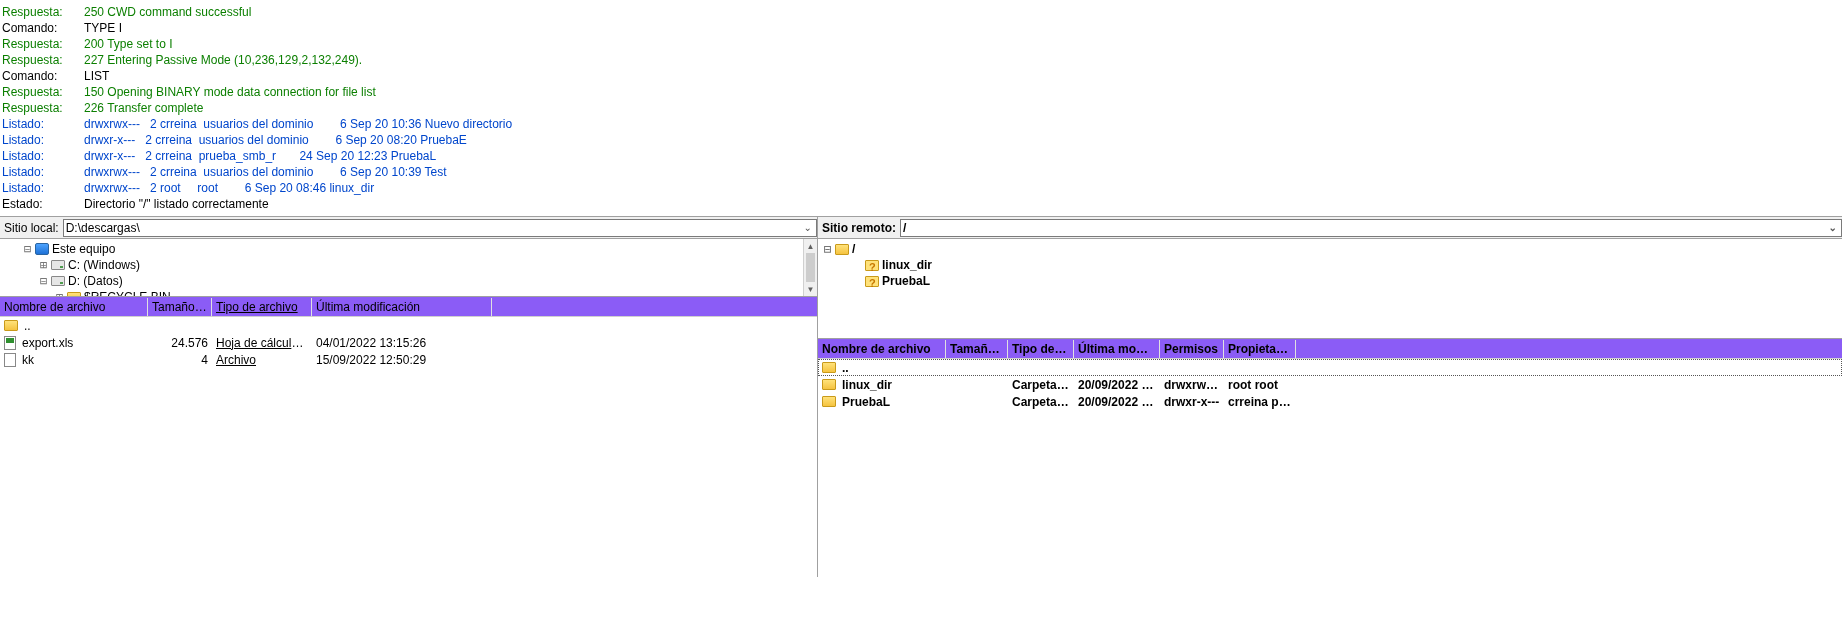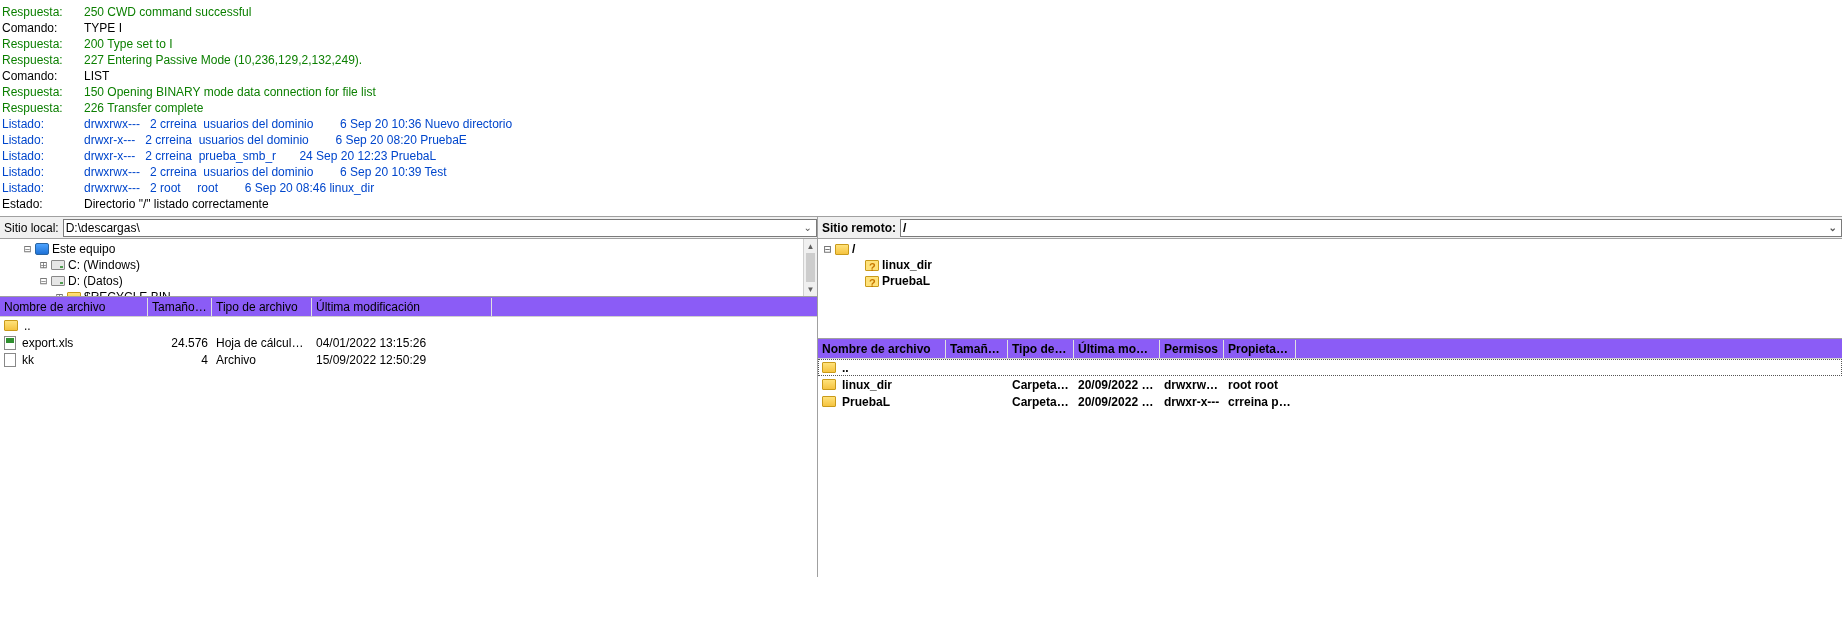--- a/index.html
+++ b/index.html
@@ -200,21 +200,21 @@
     overflow: hidden;
     white-space: nowrap;
     text-overflow: ellipsis;
   }
   .cell.right { text-align: right; }
   .name-cell { display:flex; align-items:center; gap:3px; }
 
   
   .lc-name { width: 148px; }
   .lc-size { width: 64px; }
-  .lc-type { width: 100px; }
+  .lc-type { width: 100px; text-decoration: underline; }
   .lc-mod  { width: 180px; }
   
   .rc-name { width: 128px; }
   .rc-size { width: 62px; }
   .rc-type { width: 66px; }
   .rc-mod  { width: 86px; }
   .rc-perm { width: 64px; }
   .rc-own  { width: 72px; }
 
   .remote-files { padding-left: 0; }

